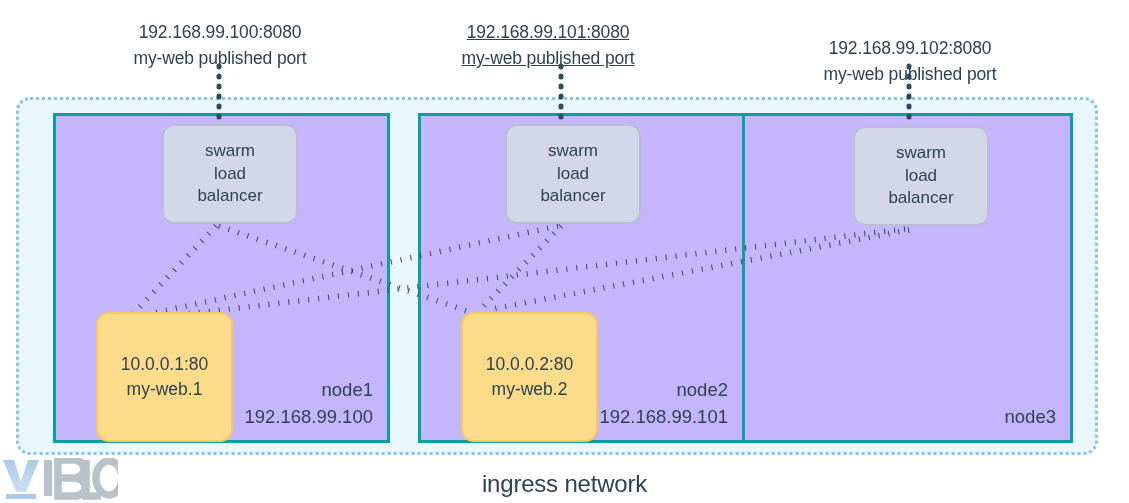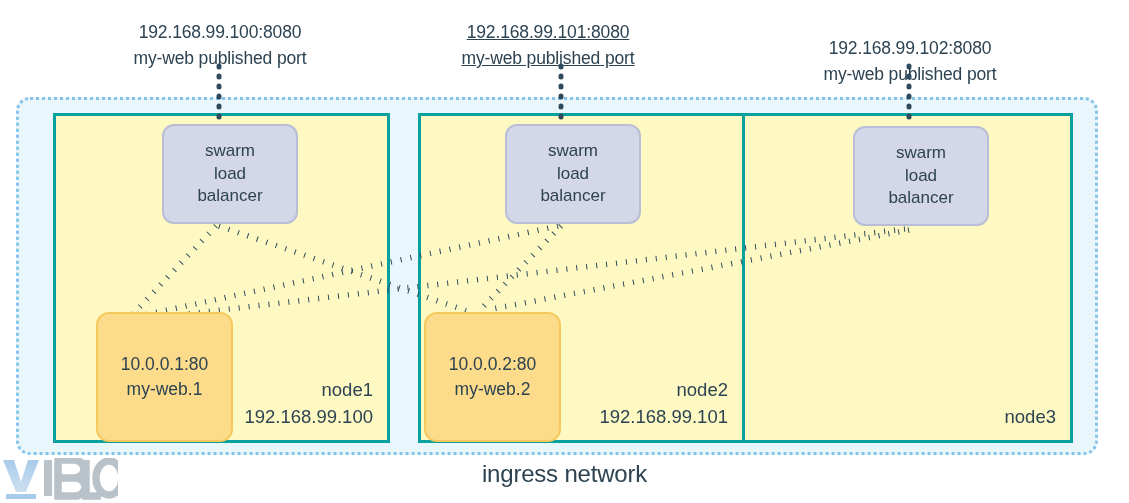--- a/index.html
+++ b/index.html
@@ -41,33 +41,33 @@
     width: 1082px;
     height: 358px;
     box-sizing: border-box;
     background: #e9f6fc;
     border: 3px dotted #85c4e8;
     border-radius: 14px;
   }
   #ingress-caption {
     position: absolute;
     left: 0;
-    top: 460px;
+    top: 470px;
     width: 1129px;
     text-align: center;
     color: #2d4352;
     font-size: 24px;
     letter-spacing: -0.2px;
   }
 
   
   .node-box {
     position: absolute;
     box-sizing: border-box;
-    background: #fef9c3;
+    background: #c4b5fd;
     border: 3px solid #09a0a0;
     top: 113px;
     height: 330px;
   }
   #node-box-1 { left: 53px;  width: 337px; }
   #node-box-2 { left: 418px; width: 327px; }
   #node-box-3 { left: 742px; width: 331px; }
 
   .node-caption {
     position: absolute;
@@ -119,21 +119,21 @@
     line-height: 1.45;
     display: flex;
     flex-direction: column;
     align-items: center;
     justify-content: center;
     text-align: center;
     margin-left: 32px;
   }
   .task-box span { display: block; }
   #task-1 { left: 64px;  top: 312px; }
-  #task-2 { left: 392px; top: 312px; }
+  #task-2 { left: 429px; top: 312px; }
 
   
   #wires {
     position: absolute;
     left: 0; top: 0;
     width: 1129px;
     height: 503px;
     pointer-events: none;
   }
 

